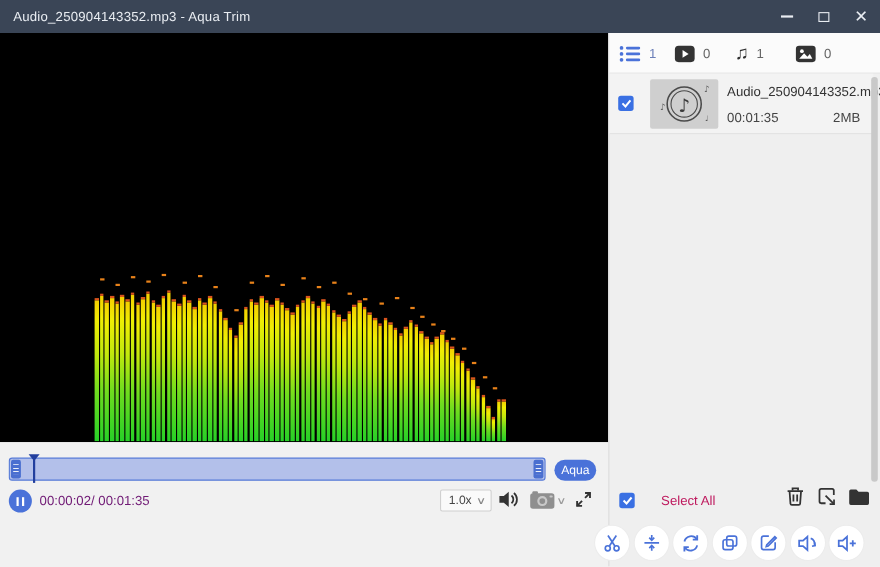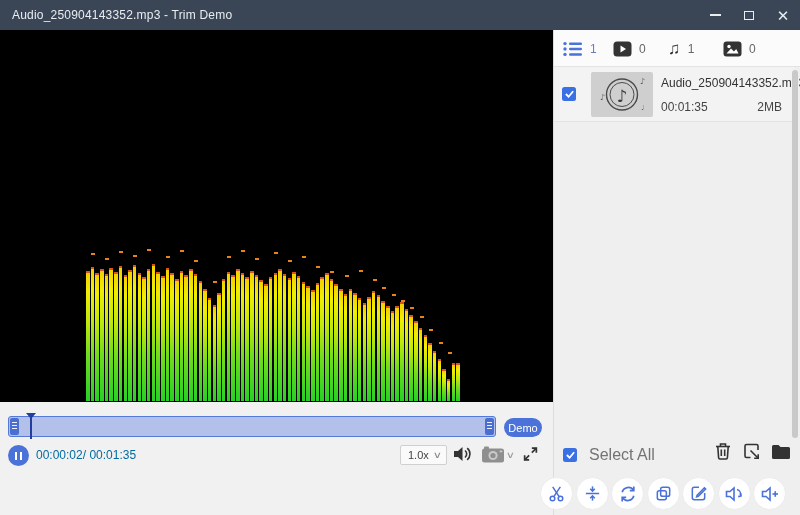--- a/index.html
+++ b/index.html
@@ -39,21 +39,21 @@
   .playhead-line { position:absolute; left:21px; top:-2px; width:2px; height:24px; background:#223f9e; cursor:ew-resize; }
   .playhead-cap { position:absolute; left:17px; top:-4px; width:0; height:0;
                   border-left:5px solid transparent; border-right:5px solid transparent; border-top:6px solid #223f9e; }
   .trim-btn { position:absolute; left:504px; top:16px; width:38px; height:19px; background:#4a72d9; border:none;
               border-radius:10px; color:#fff; font-size:11px; font-family:"Liberation Sans",sans-serif; cursor:pointer; }
 
   .transport { position:absolute; left:0; top:40px; width:553px; height:28px; }
   .pause-btn { position:absolute; left:8px; top:3px; width:21px; height:21px; border-radius:50%;
                background:#4a72d9; border:none; display:flex; align-items:center; justify-content:center; gap:2.5px; cursor:pointer; }
   .pause-btn i { display:block; width:2.5px; height:8px; background:#fff; }
-  .time-label { position:absolute; left:36px; top:6px; font-size:12px; color:#0369a1; }
+  .time-label { position:absolute; left:36px; top:6px; font-size:12px; color:#701a75; }
   .speed-box { position:absolute; left:400px; top:3px; width:47px; height:20px; background:#fafafa;
                border:1px solid #d0d0d0; border-radius:2px; display:flex; align-items:center;
                justify-content:space-between; padding:0 5px 0 7px; cursor:pointer; }
   .speed-box .val { font-size:11px; color:#444; }
   .chev { font-size:9px; color:#888; transform:scaleX(1.4); }
   .icon-btn { position:absolute; background:none; border:none; cursor:pointer; padding:0; }
   .cam-chev { position:absolute; left:507px; top:8px; font-size:9px; color:#999; transform:scaleX(1.4); cursor:pointer; }
 
   .record-btn { position:absolute; left:8px; top:77px; width:90px; height:25px; background:#fff;
                 border:1px solid #cfcfcf; border-radius:13px; color:#555; font-size:12px;
@@ -76,37 +76,37 @@
   .thumb { position:absolute; left:37px; top:5px; width:62px; height:45px; background:#cfcfcf; border-radius:2px;
            display:flex; align-items:center; justify-content:center; }
   .file-name { position:absolute; left:107px; top:9px; font-size:12px; color:#333; }
   .file-duration { position:absolute; left:107px; top:33px; font-size:12px; color:#444; }
   .file-size { position:absolute; right:12px; top:33px; font-size:12px; color:#444; }
   .scrollbar { position:absolute; right:2px; top:40px; width:6px; height:368px; background:#c9c9c9; border-radius:3px; }
 
   .selectall-row { position:absolute; left:0; top:408px; width:240px; height:34px;
                    display:flex; align-items:center; }
   .selectall-row .checkbox { margin-left:9px; }
-  .selectall-label { font-size:16px; color:#737373; margin-left:12px; }
+  .selectall-label { font-size:12px; color:#be185d; margin-left:24px; }
   .file-ops { position:absolute; right:8px; top:411px; display:flex; gap:8px; }
   .file-ops .icon-btn { position:static; }
 
   
   .tools-row { position:absolute; left:540px; top:477px; display:flex; gap:2.5px; }
   .tool-circle { width:33px; height:33px; border-radius:50%; background:#fff; border:1px solid #ececec;
                  display:flex; align-items:center; justify-content:center; cursor:pointer; padding:0; }
 
   svg { display:block; }
   .note-glyph { font-size:17px; color:#2f2f2f; line-height:1; }
 </style>
 </head>
 <body>
 
 <div class="titlebar">
-  <span class="title">Audio_250904143352.mp3  -  Trim Demo</span>
+  <span class="title">Audio_250904143352.mp3  -  Aqua Trim</span>
   <div class="win-controls">
     <div class="win-btn">
         <span class="glyph-min"></span>
       </div>
     <div class="win-btn">
         <span class="glyph-max"></span>
       </div>
     <div class="win-btn">
         <span class="glyph-close">✕</span>
       </div>
@@ -233,21 +233,21 @@
   <div class="seekbar">
     <div class="seek-handle left">
         <div class="grip"></div>
       </div>
     <div class="seek-handle right">
         <div class="grip"></div>
       </div>
     <div class="playhead-cap"></div>
     <div class="playhead-line"></div>
   </div>
-  <button class="trim-btn">Demo</button>
+  <button class="trim-btn">Aqua</button>
 
   <div class="transport">
     <button class="pause-btn">
         <i></i>
         <i></i>
       </button>
     <span class="time-label">00:00:02/ 00:01:35</span>
 
     <div class="speed-box">
       <span class="val">1.0x</span>

